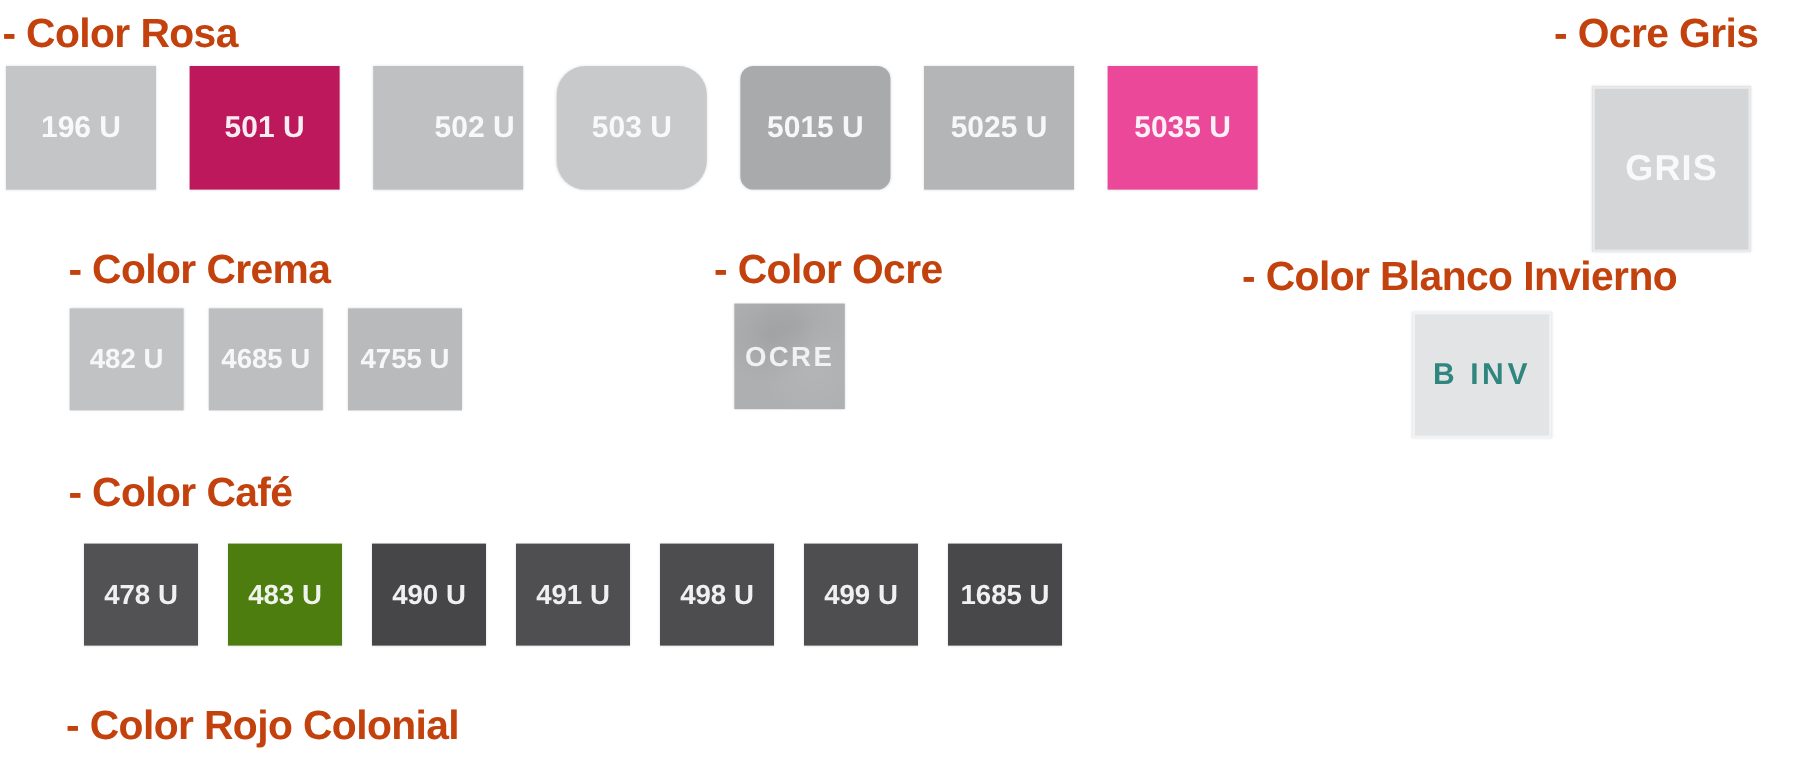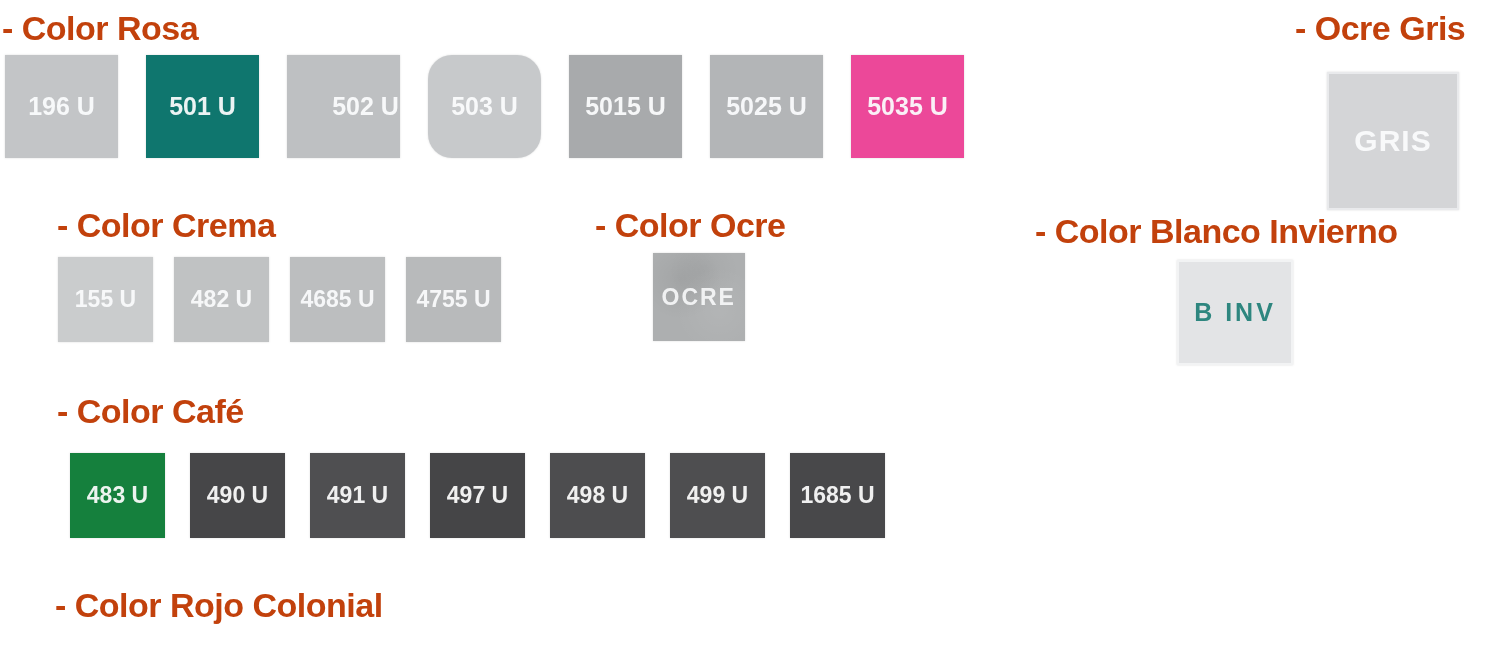--- a/index.html
+++ b/index.html
@@ -28,32 +28,32 @@
     align-items: center;
     justify-content: center;
     font-weight: bold;
     box-sizing: border-box;
     box-shadow: 0 0 2px rgba(120,120,120,0.25);
   }
   .swatch span { opacity: 0.93; position: relative; z-index: 1; }
 
   
   #row-rosa { gap: 28px; margin-top: 8px; margin-left: 3px; }
-  #row-rosa .swatch { width: 113px; height: 103px; font-size: 25px; color: #fcfdfe; }
+  #row-rosa .swatch { width: 125px; height: 103px; font-size: 25px; color: #fcfdfe; }
 
   
   #row-gris { margin-top: 25px; margin-left: 32px; }
   #row-gris .swatch { width: 132px; height: 138px; font-size: 30px; color: #fbfcfd; letter-spacing: 1px; }
 
   
   #row-crema { gap: 21px; margin-top: 13px; margin-left: 1px; }
   #row-crema .swatch { width: 95px; height: 85px; font-size: 23px; color: #fbfcfd; }
 
   
-  #row-ocre { margin-top: 9px; margin-left: 17px; justify-content: center; }
+  #row-ocre { margin-top: 9px; margin-left: 17px; }
   #row-ocre .swatch {
     width: 92px; height: 88px; font-size: 23px; color: #f6f7f8; letter-spacing: 2px;
     position: relative;
     background-image:
       radial-gradient(circle at 30% 30%, rgba(0,0,0,0.06), transparent 45%),
       radial-gradient(circle at 72% 65%, rgba(255,255,255,0.07), transparent 50%),
       radial-gradient(circle at 55% 20%, rgba(0,0,0,0.04), transparent 40%);
   }
 
   
@@ -78,30 +78,30 @@
 <body>
 
 <div class="page">
 
   <div class="section" id="sec-rosa">
     <h2 class="heading">- Color Rosa</h2>
     <div class="swatch-row" id="row-rosa">
         <div class="swatch" style="background-color: rgb(195, 197, 199);">
           <span>196 U</span>
         </div>
-        <div class="swatch" style="background-color: #0f766e;">
+        <div class="swatch" style="background-color: #be185d;">
           <span>501 U</span>
         </div>
         <div class="swatch" style="background-color: rgb(190, 192, 194); padding-left: 44px;">
           <span>502 U</span>
         </div>
         <div class="swatch" style="background-color: rgb(199, 201, 203); border-radius: 24px;">
           <span>503 U</span>
         </div>
-        <div class="swatch" style="background-color: rgb(168, 170, 172);">
+        <div class="swatch" style="background-color: rgb(168, 170, 172); border-radius: 11px;">
           <span>5015 U</span>
         </div>
         <div class="swatch" style="background-color: rgb(179, 181, 183);">
           <span>5025 U</span>
         </div>
         <div class="swatch" style="background-color: #ec4899; text-align: center;">
           <span>5035 U</span>
         </div>
       </div>
   </div>
@@ -111,23 +111,20 @@
     <div class="swatch-row" id="row-gris">
         <div class="swatch" style="background-color: rgb(212, 213, 215); border: 2px solid rgb(233, 234, 236);">
           <span>GRIS</span>
         </div>
       </div>
   </div>
 
   <div class="section" id="sec-crema">
     <h2 class="heading">- Color Crema</h2>
     <div class="swatch-row" id="row-crema">
-        <div class="swatch" style="background-color: rgb(202, 204, 205);">
-          <span>155 U</span>
-        </div>
         <div class="swatch" style="background-color: rgb(192, 194, 195);">
           <span>482 U</span>
         </div>
         <div class="swatch" style="background-color: rgb(188, 190, 191);">
           <span>4685 U</span>
         </div>
         <div class="swatch" style="background-color: rgb(184, 186, 187);">
           <span>4755 U</span>
         </div>
       </div>
@@ -147,31 +144,31 @@
     <div class="swatch-row" id="row-binv">
         <div class="swatch" style="background-color: rgb(227, 228, 230); border: 2px solid rgb(242, 243, 244);">
           <span>B INV</span>
         </div>
       </div>
   </div>
 
   <div class="section" id="sec-cafe">
     <h2 class="heading">- Color Café</h2>
     <div class="swatch-row" id="row-cafe">
-        <div class="swatch" style="background-color: #15803d;">
+        <div class="swatch" style="background-color: rgb(82, 82, 84);">
+          <span>478 U</span>
+        </div>
+        <div class="swatch" style="background-color: #4d7c0f;">
           <span>483 U</span>
         </div>
         <div class="swatch" style="background-color: rgb(70, 70, 72);">
           <span>490 U</span>
         </div>
         <div class="swatch" style="background-color: rgb(79, 79, 81);">
           <span>491 U</span>
-        </div>
-        <div class="swatch" style="background-color: rgb(69, 69, 71);">
-          <span>497 U</span>
         </div>
         <div class="swatch" style="background-color: rgb(77, 77, 79);">
           <span>498 U</span>
         </div>
         <div class="swatch" style="background-color: rgb(78, 78, 80);">
           <span>499 U</span>
         </div>
         <div class="swatch" style="background-color: rgb(72, 72, 74);">
           <span>1685 U</span>
         </div>

